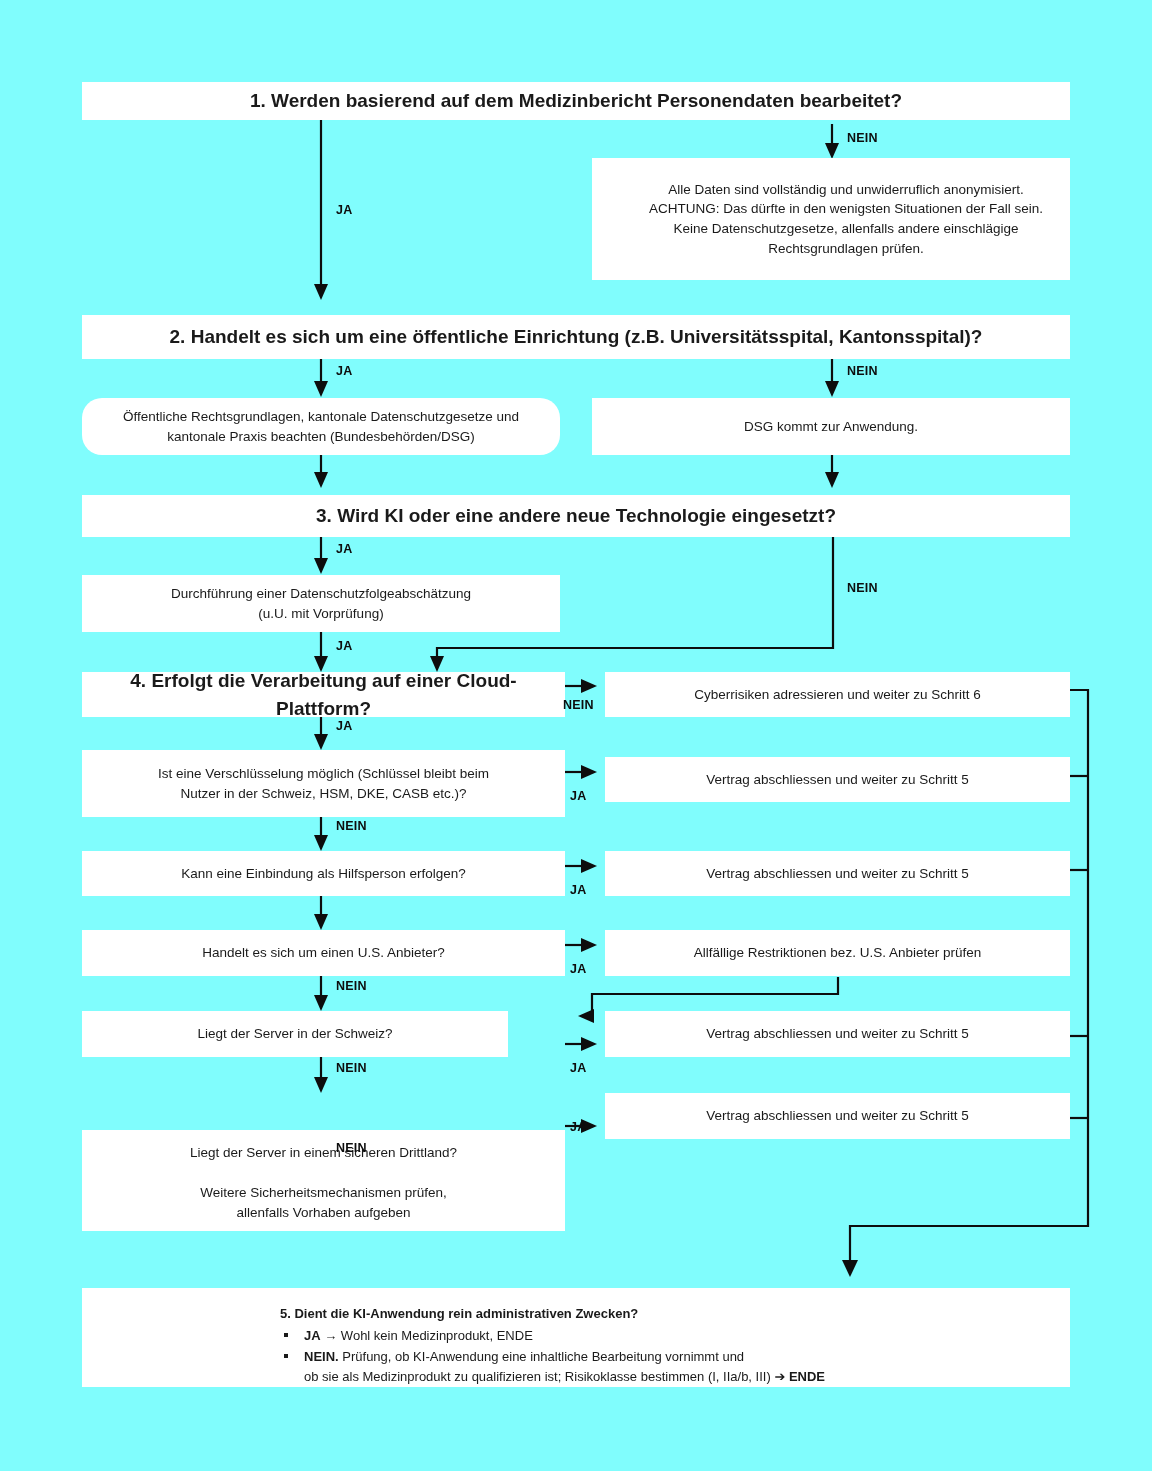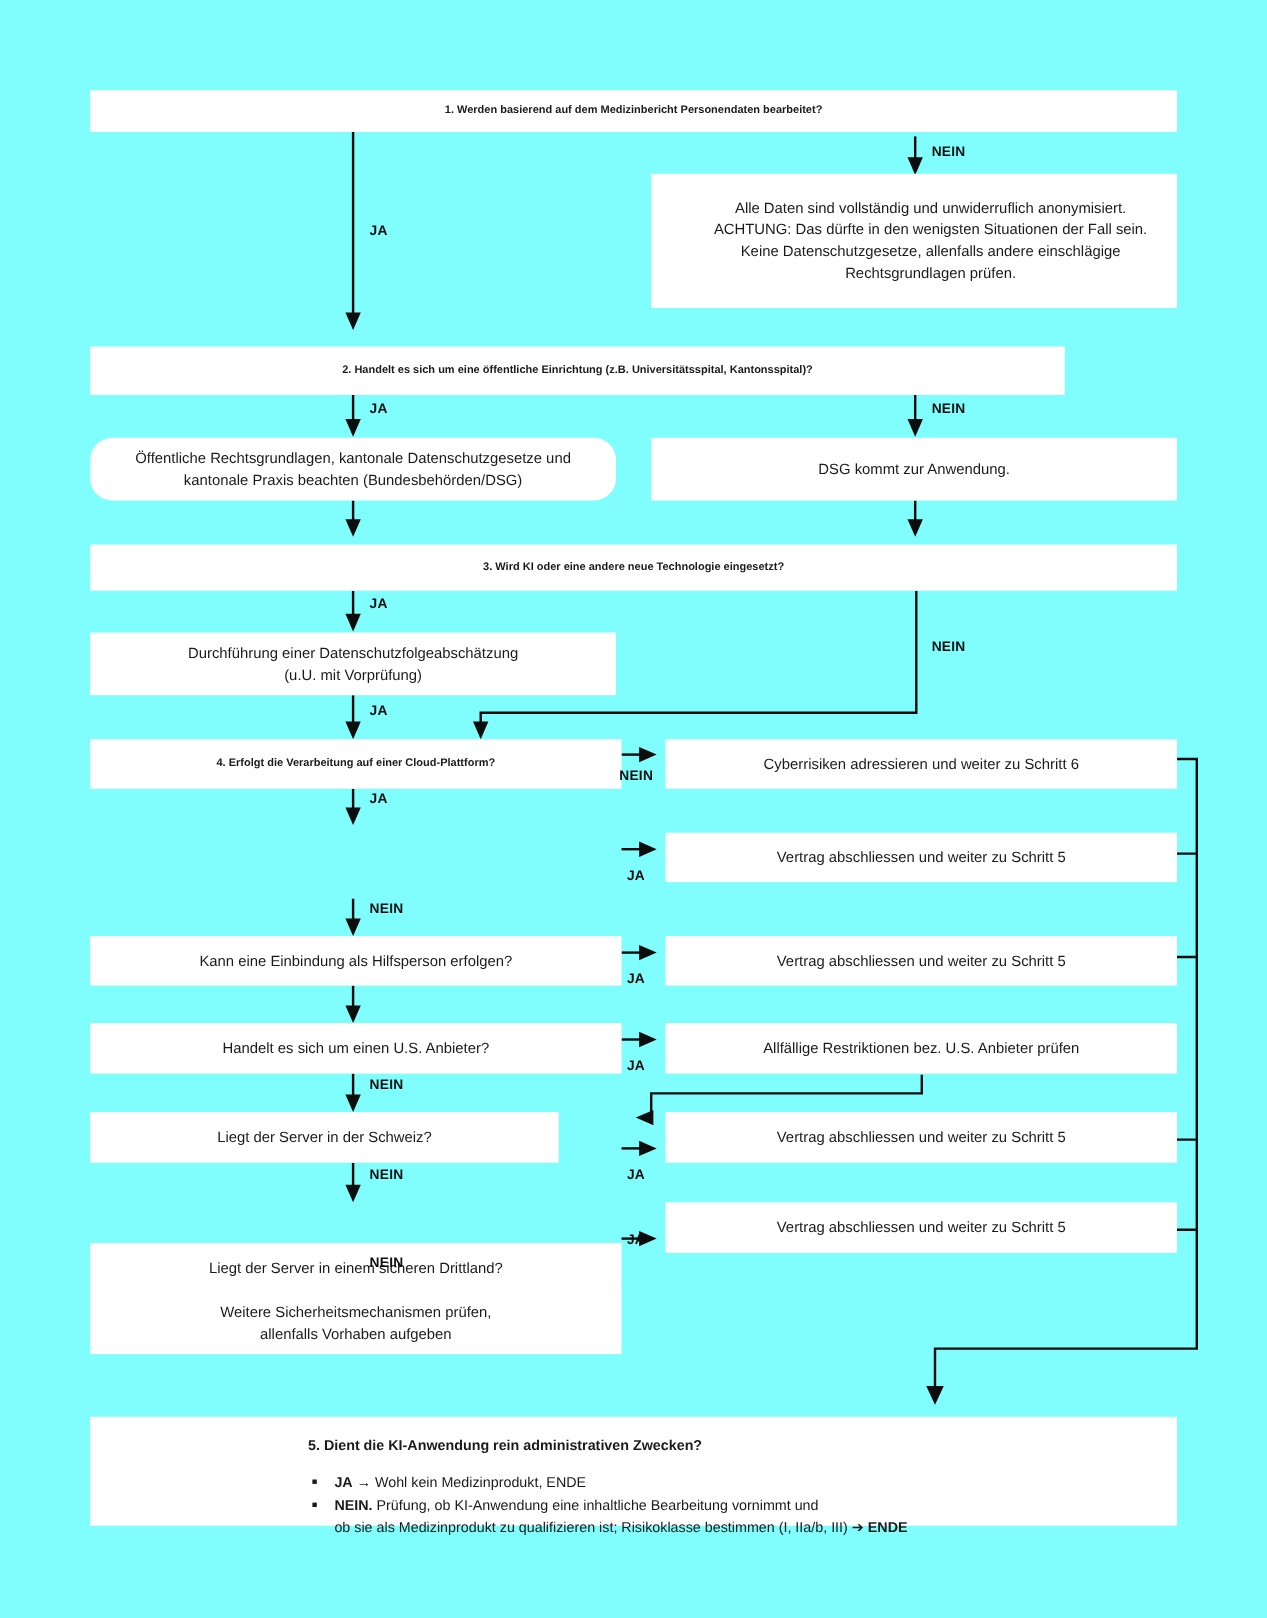--- a/index.html
+++ b/index.html
@@ -23,40 +23,40 @@
     align-items: center;
     justify-content: center;
     text-align: center;
     font-size: 13.5px;
     line-height: 1.45;
     padding: 6px 14px;
     color: #1a1a1a;
   }
   .box.head {
     font-weight: bold;
-    font-size: 10px;
+    font-size: 19px;
     align-items: center;
   }
   .box .inner { width: 100%; }
 
   
   .box.step5 {
     align-items: flex-start;
     justify-content: flex-start;
     text-align: left;
     padding: 0;
   }
   .step5-wrap {
     position: absolute;
     left: 198px;
     top: 16px;
     font-size: 13px;
     line-height: 1.55;
   }
-  .step5-title { font-weight: bold; margin-bottom: 14px; }
+  .step5-title { font-weight: bold; margin-bottom: 2px; }
   .step5-li { position: relative; padding-left: 24px; margin-top: 1px; }
   .step5-li .bullet {
     position: absolute; left: 4px; top: 7px;
     width: 4px; height: 4px; background: #1a1a1a;
   }
   .b { font-weight: bold; }
   .sub { padding-left: 24px; }
 
   svg.lines { position: absolute; inset: 0; width: 1152px; height: 1471px; pointer-events: none; }
   svg.lines path, svg.lines line { stroke: #0d0d0d; stroke-width: 2.2; fill: none; }
@@ -159,21 +159,21 @@
 
   <div class="box" style="left:592px; top:158px; width:478px; height:122px;padding-left:44px;">
     <span class="inner">
       <span>Alle Daten sind vollständig und unwiderruflich anonymisiert.</span><br>
       <span>ACHTUNG: Das dürfte in den wenigsten Situationen der Fall sein.</span><br>
       <span>Keine Datenschutzgesetze, allenfalls andere einschlägige</span><br>
       <span>Rechtsgrundlagen prüfen.</span>
     </span>
   </div>
 
-  <div class="box head" style="left:82px; top:315px; width:886px; height:44px;">
+  <div class="box head" style="left:82px; top:315px; width:988px; height:44px;">
     <span class="inner">2.  Handelt es sich um eine öffentliche Einrichtung (z.B. Universitätsspital, Kantonsspital)?</span>
   </div>
 
   <div class="box" style="left:82px; top:398px; width:478px; height:57px;border-radius:20px;">
     <span class="inner">
       <span>Öffentliche Rechtsgrundlagen, kantonale Datenschutzgesetze und</span><br>
       <span>kantonale Praxis beachten (Bundesbehörden/DSG)</span>
     </span>
   </div>
 
@@ -193,20 +193,26 @@
   </div>
 
   <div class="box head" style="left:82px; top:672px; width:483px; height:45px; justify-content:center;">
     <span class="inner">4.  Erfolgt die Verarbeitung auf einer Cloud-Plattform?</span>
   </div>
 
   <div class="box" style="left:605px; top:672px; width:465px; height:45px;">
     <span class="inner">Cyberrisiken adressieren und weiter zu Schritt 6</span>
   </div>
 
+  <div class="box" style="left:82px; top:750px; width:483px; height:67px;">
+    <span class="inner">
+      <span>Ist eine Verschlüsselung möglich (Schlüssel bleibt beim</span><br>
+      <span>Nutzer in der Schweiz, HSM, DKE, CASB etc.)?</span>
+    </span>
+  </div>
   <div class="box" style="left:605px; top:757px; width:465px; height:45px;">
     <span class="inner">Vertrag abschliessen und weiter zu Schritt 5</span>
   </div>
 
   <div class="box" style="left:82px; top:851px; width:483px; height:45px;">
     <span class="inner">Kann eine Einbindung als Hilfsperson erfolgen?</span>
   </div>
   <div class="box" style="left:605px; top:851px; width:465px; height:45px;">
     <span class="inner">Vertrag abschliessen und weiter zu Schritt 5</span>
   </div>

